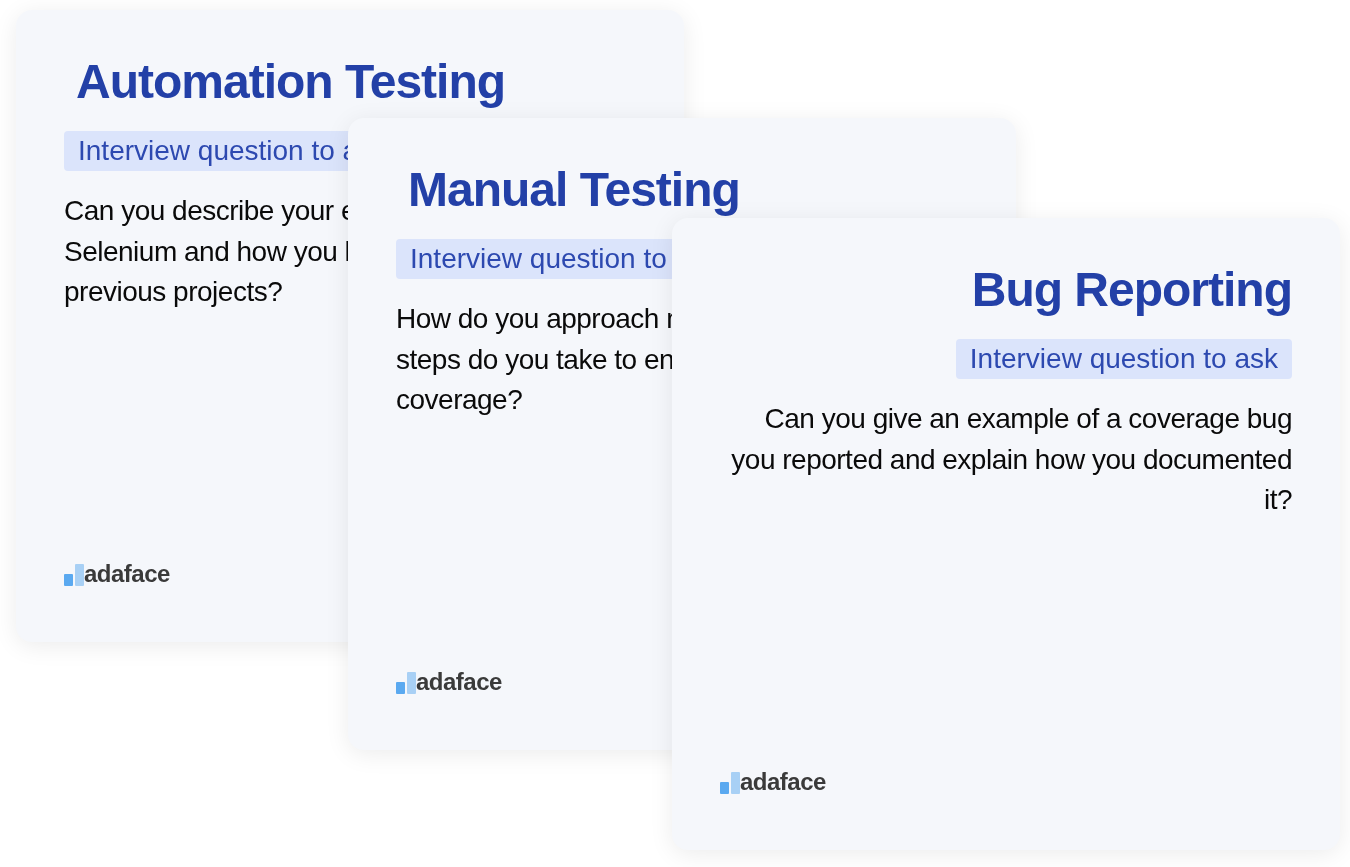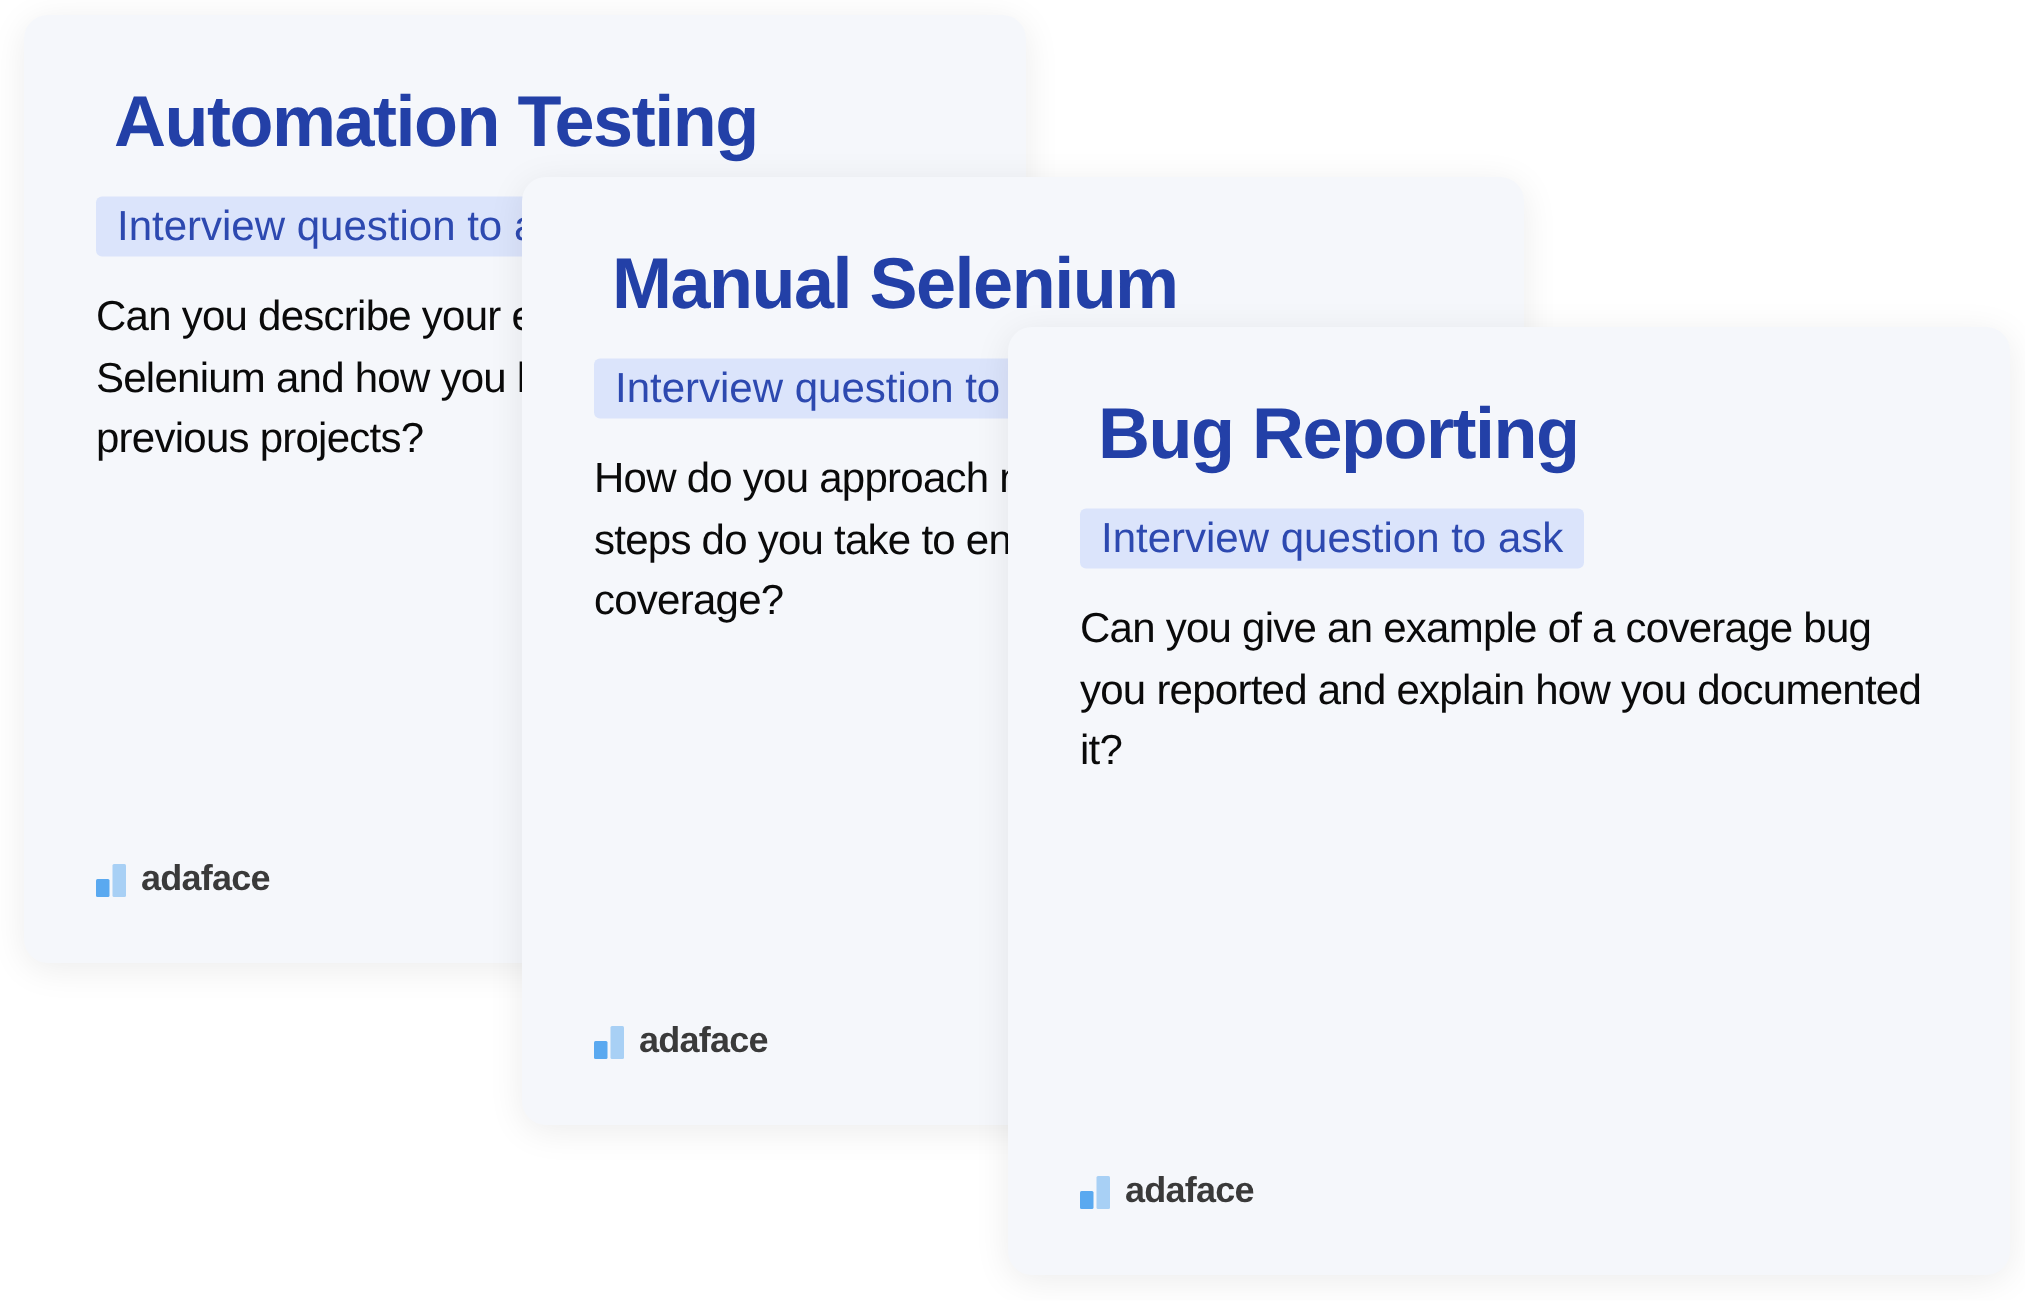--- a/index.html
+++ b/index.html
@@ -34,20 +34,21 @@
       width: 668px;
       height: 632px;
       z-index: 2;
     }
     .card-3 {
       left: 672px;
       top: 218px;
       width: 668px;
       height: 632px;
       z-index: 3;
+      text-align: right;
     }
     .card-title {
       font-size: 48px;
       font-weight: 800;
       color: #2340a7;
       margin-bottom: 22px;
       letter-spacing: -1px;
       margin-left: 12px;
     }
     .subtitle {
@@ -62,25 +63,24 @@
     }
     .question {
       font-size: 28px;
       font-weight: 400;
       color: #0a0a0a;
       line-height: 1.45;
       letter-spacing: -0.5px;
     }
     .logo {
       position: absolute;
-      bottom: 44px;
+      bottom: 56px;
       left: 48px;
       display: flex;
       align-items: flex-end;
-      gap: 10px;
     }
     .logo-icon {
       display: flex;
       align-items: flex-end;
       gap: 2px;
     }
     .logo-bar {
       width: 9px;
       border-radius: 1px;
     }
@@ -110,21 +110,21 @@
   <div class="logo">
     <div class="logo-icon">
       <div class="logo-bar logo-bar-1"></div>
       <div class="logo-bar logo-bar-2"></div>
     </div>
     <div class="logo-text">adaface</div>
   </div>
 </div>
 
 <div class="card card-2">
-  <h2 class="card-title">Manual Selenium</h2>
+  <h2 class="card-title">Manual Testing</h2>
   <div class="subtitle">Interview question to ask</div>
   <p class="question">How do you approach manual testing, and what steps do you take to ensure comprehensive test coverage?</p>
   <div class="logo">
     <div class="logo-icon">
       <div class="logo-bar logo-bar-1"></div>
       <div class="logo-bar logo-bar-2"></div>
     </div>
     <div class="logo-text">adaface</div>
   </div>
 </div>

